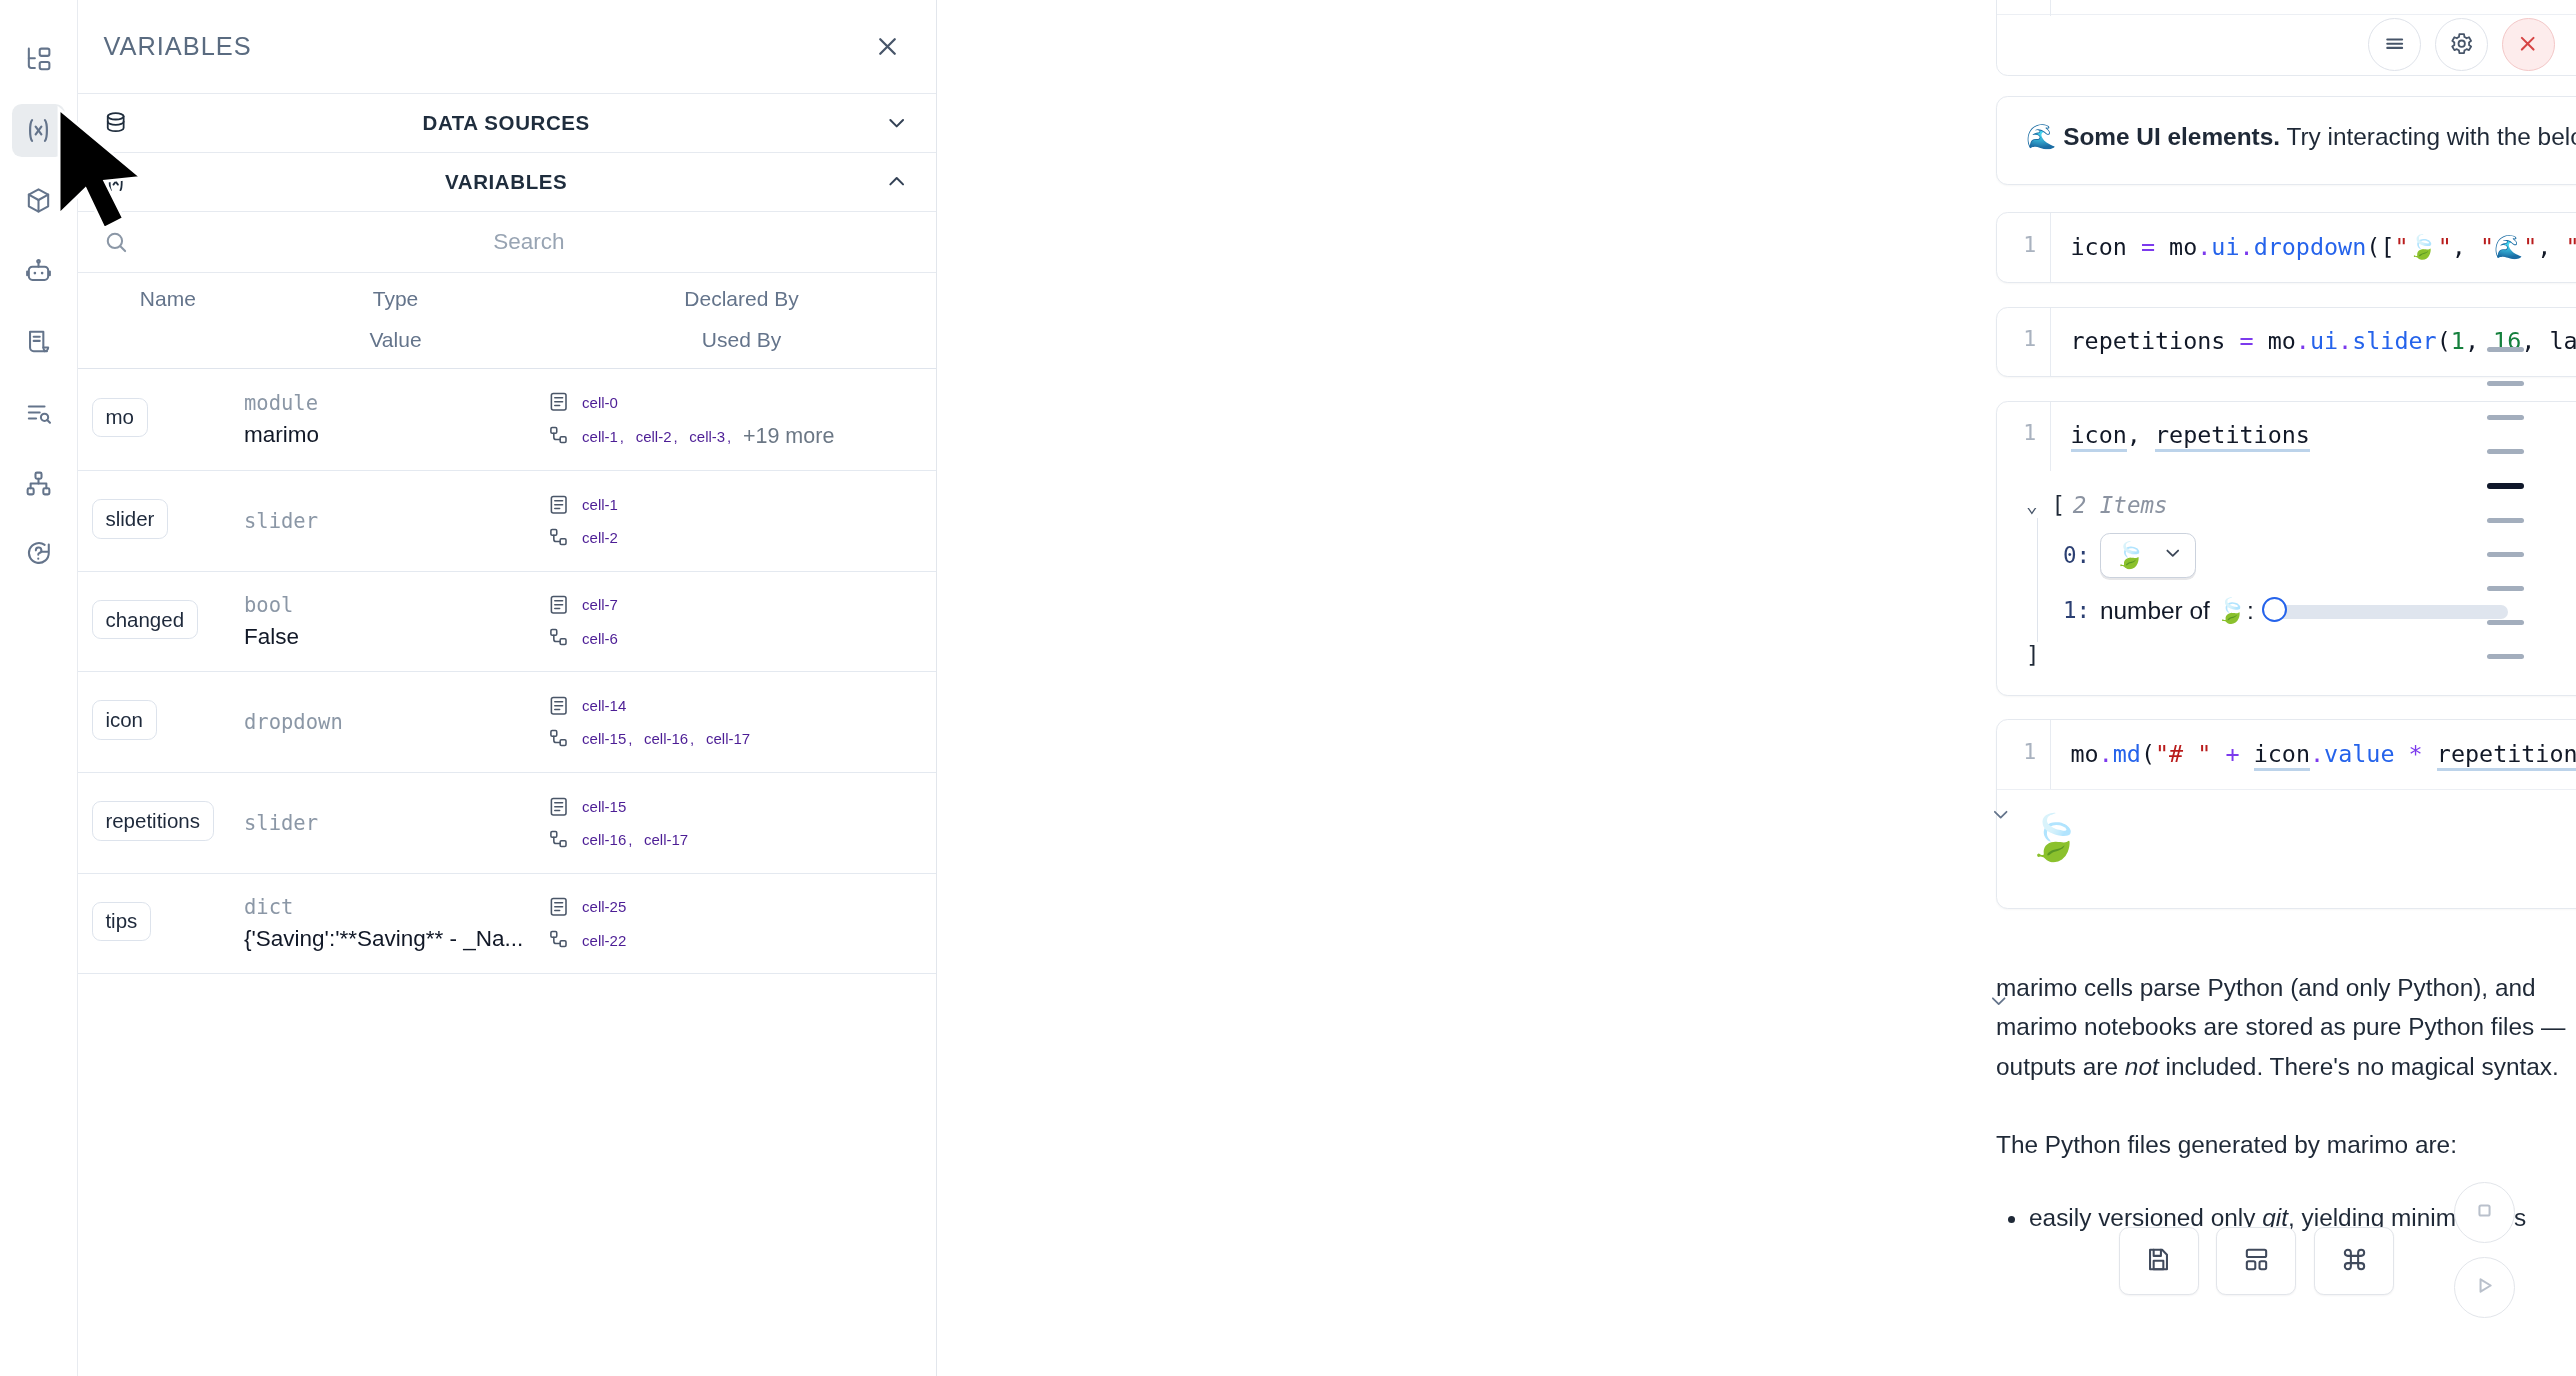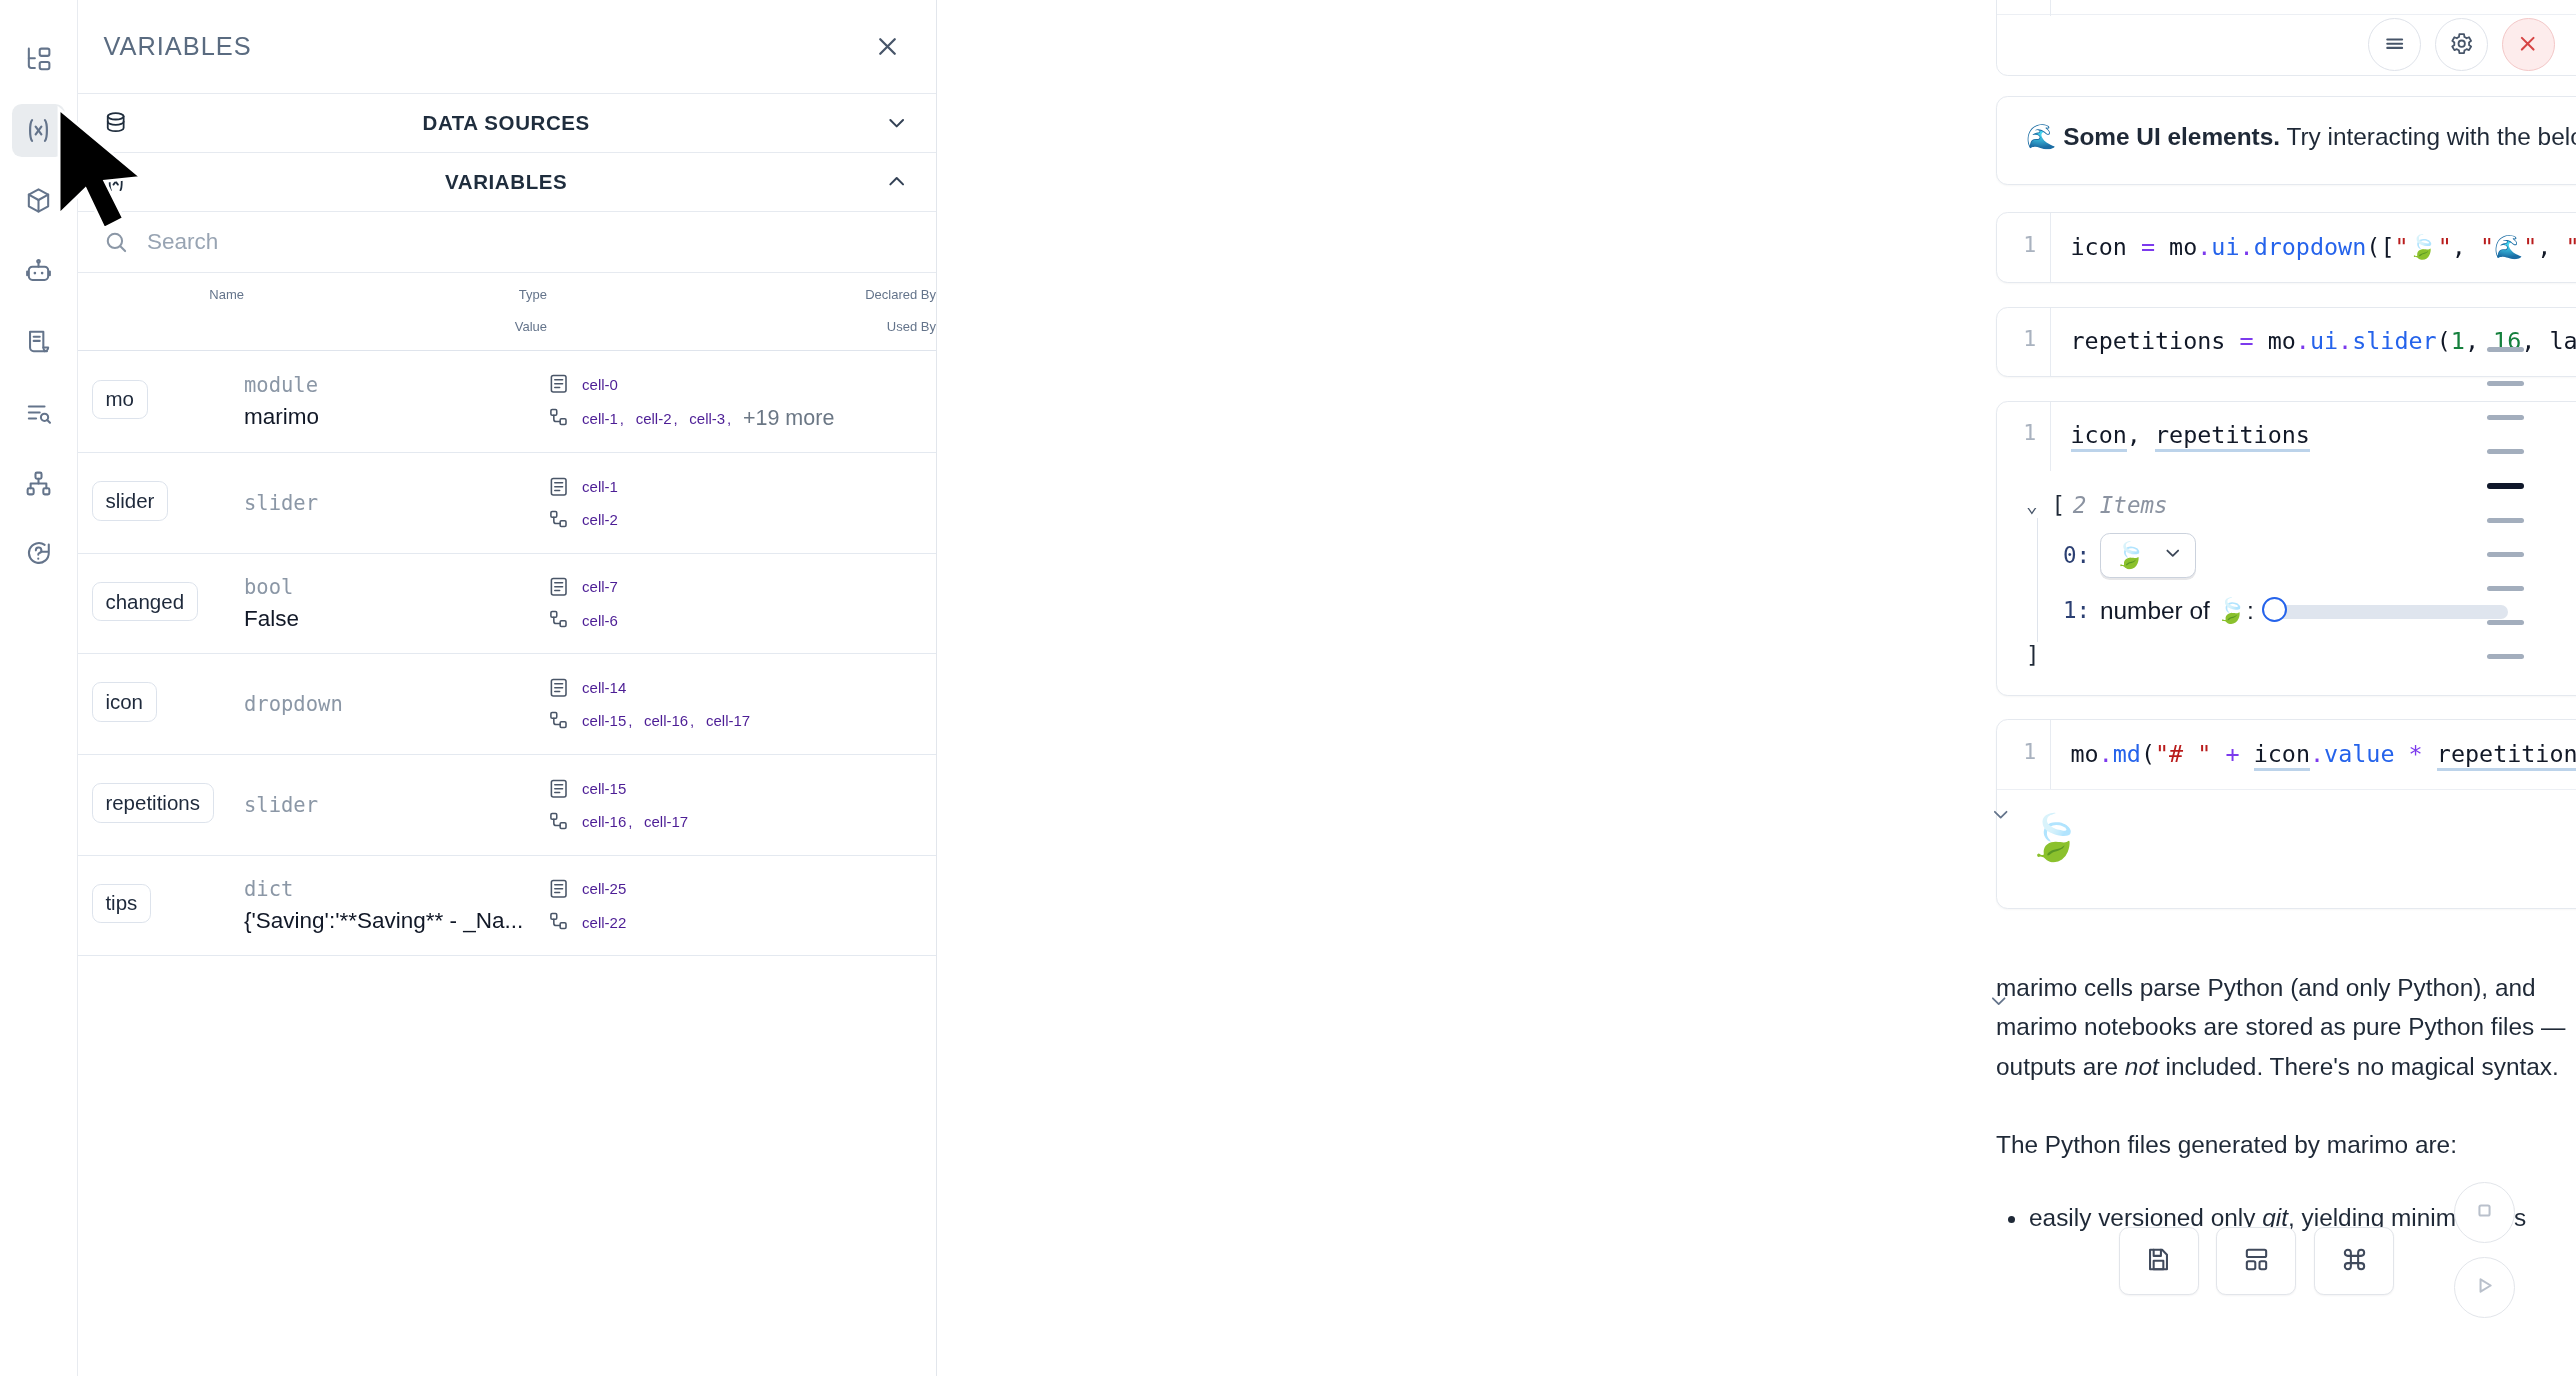--- a/index.html
+++ b/index.html
@@ -66,27 +66,27 @@
 
   .search-row {
     height: 61px; flex: 0 0 61px;
     display: flex; align-items: center; gap: 17.6px;
     padding: 0 25.4px;
     border-bottom: 1px solid #e6eaf0;
   }
   .search-row .s-ico { color:#8b97a6; display:flex; }
   .search-row input {
     border: none; outline: none; font-size: 22.5px; color:#701a75;
-    font-family: "Liberation Sans", sans-serif; width: 100%; background: transparent;
+    font-family: "Liberation Sans", sans-serif; width: 100%; background: transparent; text-align: center;
   }
   .search-row input::placeholder { color:#98a4b3; }
 
   table.vars { width:100%; border-collapse: collapse; table-layout: fixed; }
   table.vars th {
-    text-align: right; font-weight: 400; color:#64748b; font-size: 13px;
+    text-align: center; font-weight: 400; color:#64748b; font-size: 21px;
     padding: 13.7px 0 15.6px 0; vertical-align: top;
     border-bottom: 1px solid #dfe4ec;
   }
   table.vars th .l2 { display:block; margin-top: 17.6px; }
   table.vars td {
     border-bottom: 1px solid #e4e9f0; vertical-align: middle;
     padding: 21.5px 0;
   }
   .col-name { width: 166px; padding-left: 13.7px !important; }
   .col-type { width: 303px; }

